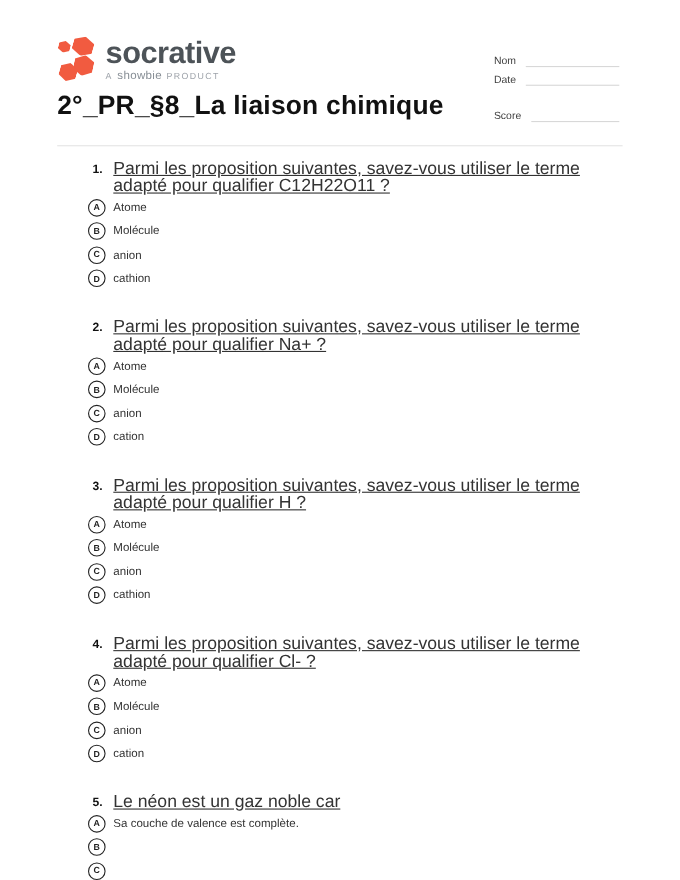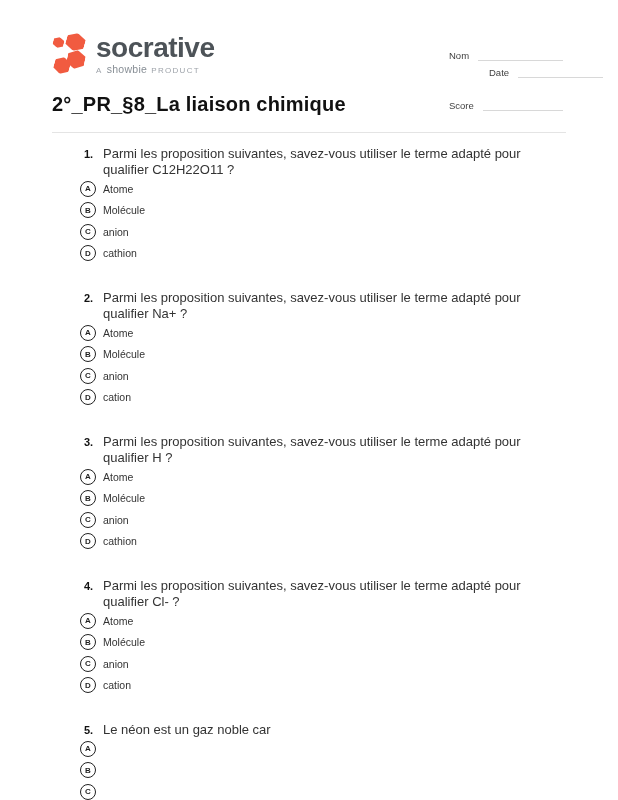--- a/index.html
+++ b/index.html
@@ -76,29 +76,29 @@
     color: #3F3F3F;
     line-height: 11px;
   }
   .field-row .field-line {
     flex: 1 1 auto;
     border-bottom: 1px solid #D8D8D8;
     margin-left: 9px;
     height: 11px;
   }
   .row-nom   { top: 48px; }
-  .row-date  { top: 65px; margin-left: 40px; }
+  .row-date  { top: 65px; }
   .row-score { top: 98px; }
 
   
   .quiz-title {
     position: absolute;
     left: 52px;
-    top: 93px;
-    font-size: 20px;
+    top: 83px;
+    font-size: 24px;
     font-weight: 700;
     color: #111111;
     letter-spacing: 0.2px;
   }
   .divider {
     position: absolute;
     left: 52px;
     top: 132px;
     width: 514px;
     height: 0;
@@ -122,22 +122,23 @@
     flex: 0 0 19px;
     width: 19px;
     padding-left: 4px;
     font-size: 11px;
     font-weight: 700;
     color: #111111;
   }
   .q-text {
     flex: 1 1 auto;
     margin-left: 4px;
-    font-size: 13px;
+    font-size: 16px;
     color: #333333;
+    text-decoration: underline;
   }
   .option {
     display: flex;
     align-items: center;
     height: 16px;
     margin-top: 5.5px;
   }
   .q-options .option:first-child { margin-top: 2.5px; }
   .bubble {
     flex: 0 0 16px;
@@ -310,20 +311,21 @@
   </section>
 
   <section class="question">
     <div class="q-header">
       <span class="q-number">5.</span>
       <span class="q-text">Le néon est un gaz noble car</span>
     </div>
     <div class="q-options">
   <div class="option">
     <span class="bubble">A</span>
+    <span class="option-text">Sa couche de valence est complète.</span>
   </div>
 
   <div class="option">
     <span class="bubble">B</span>
   </div>
 
   <div class="option">
     <span class="bubble">C</span>
   </div>
 </div>

